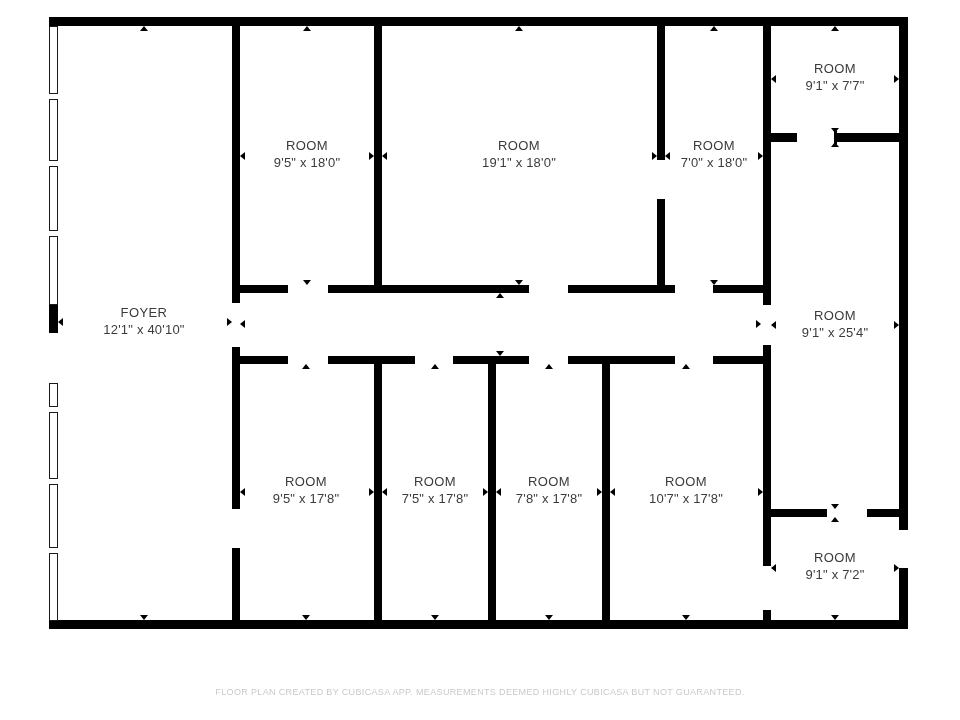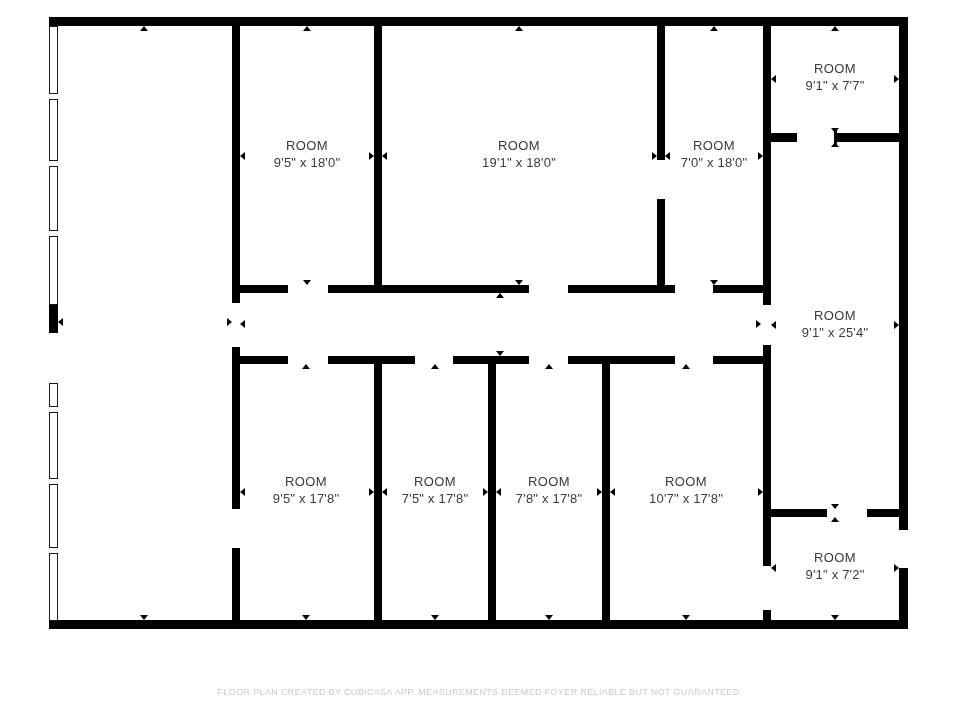--- a/index.html
+++ b/index.html
@@ -127,20 +127,24 @@
   <div class="m up" style="left:682px;top:364px"></div>
   <div class="m dn" style="left:682px;top:615px"></div>
   <div class="m lf" style="left:610px;top:488px"></div>
   <div class="m rt" style="left:758px;top:488px"></div>
 
   <div class="m up" style="left:831px;top:517px"></div>
   <div class="m dn" style="left:831px;top:615px"></div>
   <div class="m lf" style="left:771px;top:564px"></div>
   <div class="m rt" style="left:894px;top:564px"></div>
 
+  <div class="label" style="left:64px;top:305px">
+    <div class="rname">FOYER</div>
+    <div class="rdims">12'1" x 40'10"</div>
+  </div>
   <div class="label" style="left:227px;top:138px">
     <div class="rname">ROOM</div>
     <div class="rdims">9'5" x 18'0"</div>
   </div>
   <div class="label" style="left:439px;top:138px">
     <div class="rname">ROOM</div>
     <div class="rdims">19'1" x 18'0"</div>
   </div>
   <div class="label" style="left:634px;top:138px">
     <div class="rname">ROOM</div>
@@ -168,15 +172,15 @@
   </div>
   <div class="label" style="left:606px;top:474px">
     <div class="rname">ROOM</div>
     <div class="rdims">10'7" x 17'8"</div>
   </div>
   <div class="label" style="left:755px;top:550px">
     <div class="rname">ROOM</div>
     <div class="rdims">9'1" x 7'2"</div>
   </div>
 
-  <div class="footer">FLOOR PLAN CREATED BY CUBICASA APP. MEASUREMENTS DEEMED FOYER RELIABLE BUT NOT GUARANTEED.</div>
+  <div class="footer">FLOOR PLAN CREATED BY CUBICASA APP. MEASUREMENTS DEEMED HIGHLY CUBICASA BUT NOT GUARANTEED.</div>
 
 </div>
 
 </body></html>

